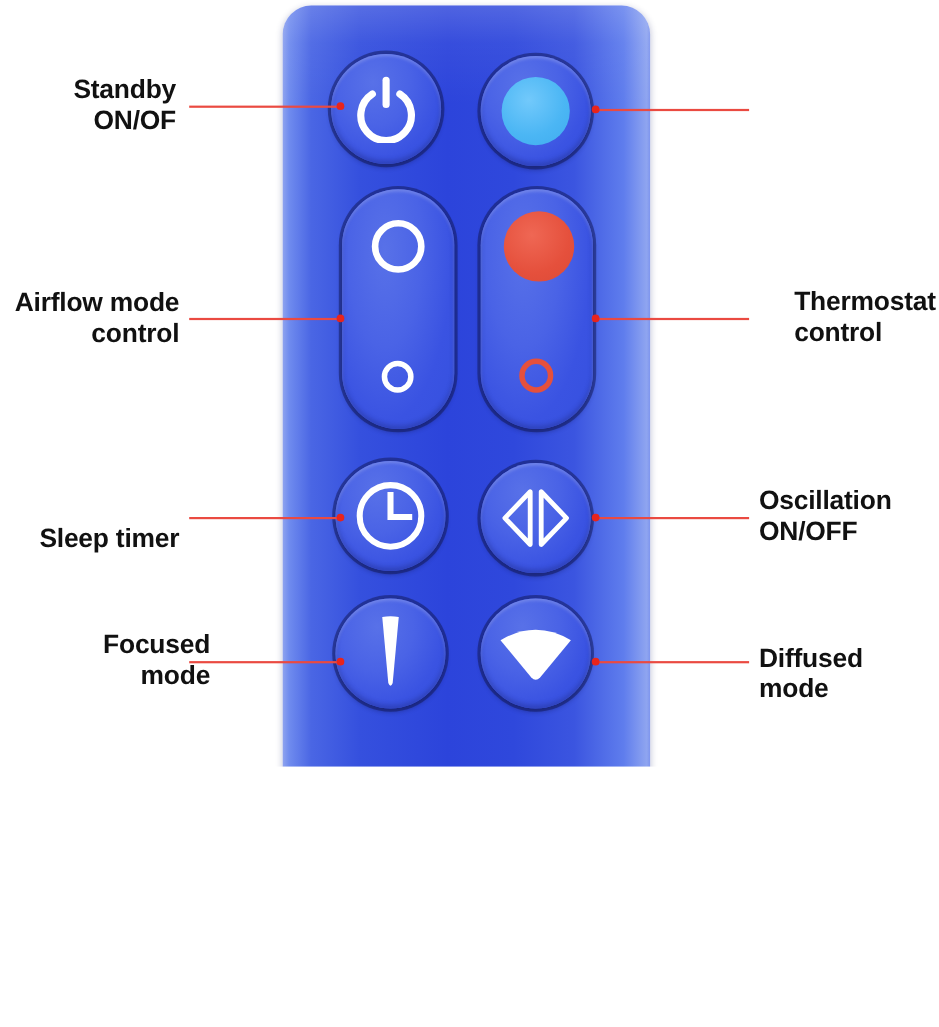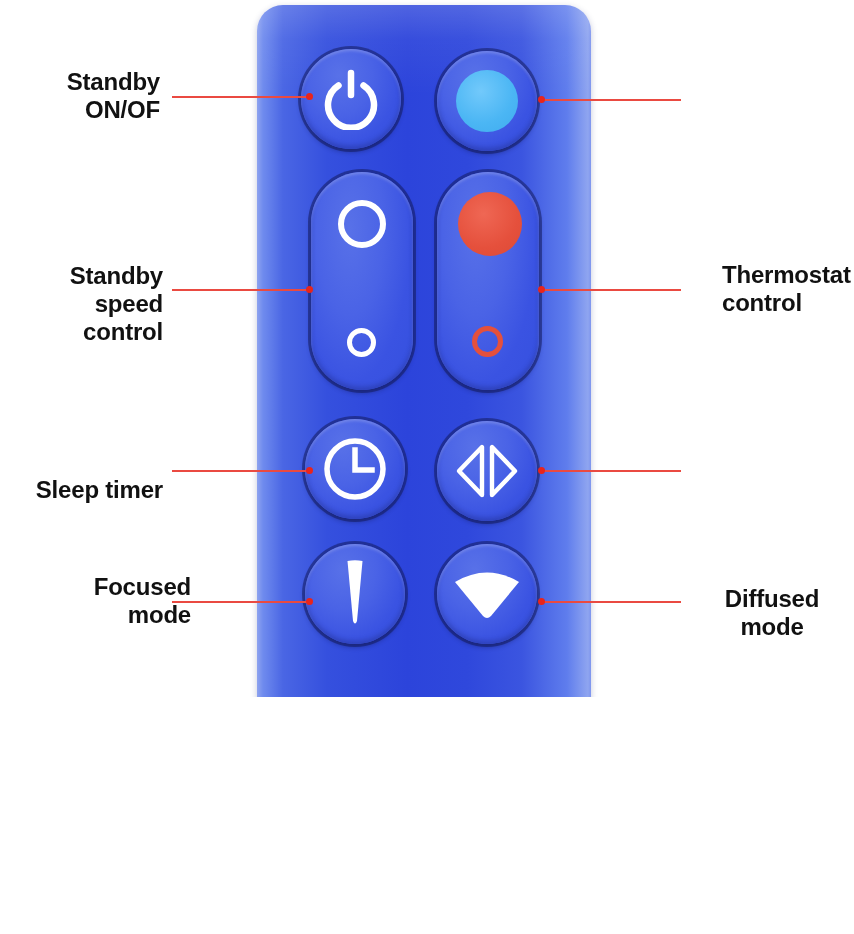--- a/index.html
+++ b/index.html
@@ -232,27 +232,29 @@
   <div class="leader" style="left:172px; top:601px; width:140px;"></div>
   <div class="leader-dot" style="left:306px; top:598px;"></div>
 
   <div class="leader" style="left:541px; top:601px; width:140px;"></div>
   <div class="leader-dot" style="left:538px; top:598px;"></div>
 
   <div class="callout left" style="left:0px;   top:68px;  width:160px;">Standby
 ON/OF</div>
 
 
-  <div class="callout left" style="left:0px;   top:262px; width:163px;">Standby speed
+  <div class="callout left" style="left:0px;   top:262px; width:163px;">Airflow mode
 control</div>
 
   <div class="callout right" style="left:722px; top:261px; width:164px;">Thermostat
 control</div>
 
   <div class="callout left" style="left:0px;   top:456px; width:163px;margin-top:20px;">Sleep timer</div>
 
+  <div class="callout right" style="left:690px; top:442px; width:164px;">Oscillation
+ON/OFF</div>
 
   <div class="callout left" style="left:0px;   top:573px; width:163px;margin-left:28px;">Focused
 mode</div>
 
-  <div class="callout right" style="left:690px; top:585px; width:164px;text-align:center;">Diffused mode</div>
+  <div class="callout right" style="left:690px; top:585px; width:164px;">Diffused mode</div>
 
 </div>
 
 </body></html>

